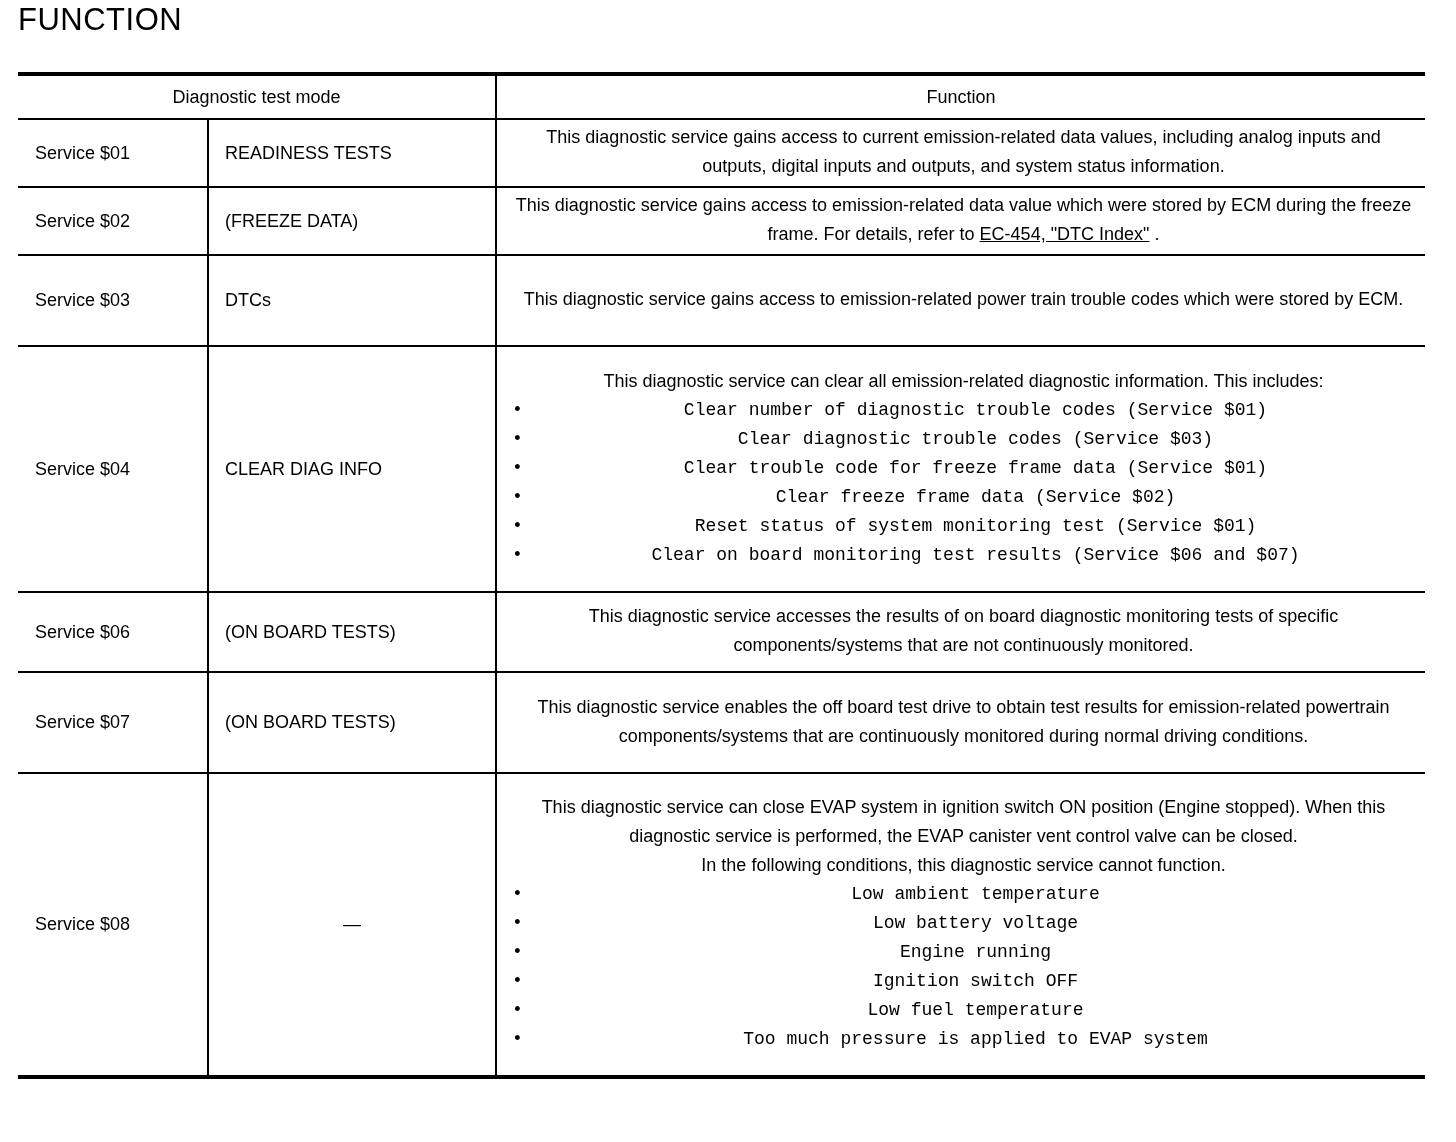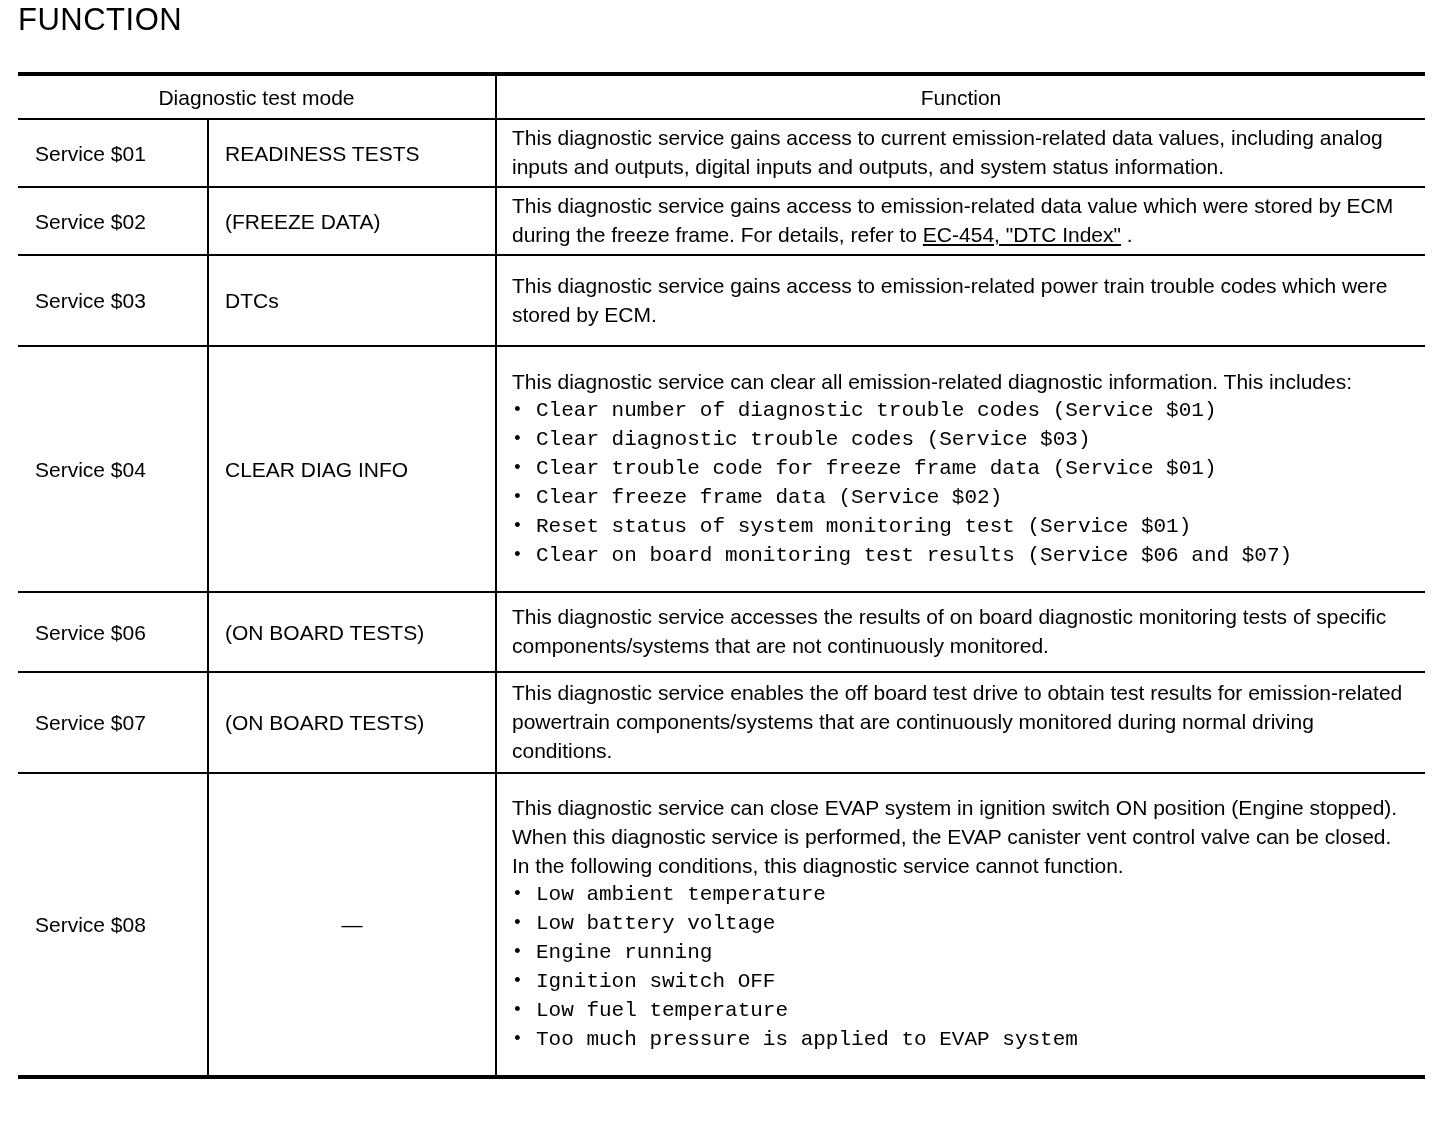--- a/index.html
+++ b/index.html
@@ -7,34 +7,34 @@
       width: 1456px; height: 1142px; position: relative; overflow: hidden;
       font-family: "Liberation Sans", sans-serif; color: #000;
     }
     .page-title {
       position: absolute; left: 18px; top: 2px;
       font-size: 31px; font-weight: normal; letter-spacing: 0.5px;
     }
     table.func {
       position: absolute; left: 18px; top: 72px;
       width: 1407px; border-collapse: collapse;
-      font-size: 21px; line-height: 29px;
+      font-size: 18px; line-height: 29px;
     }
     table.func th, table.func td {
       border-top: 2px solid #000;
       border-left: 2px solid #000;
       vertical-align: middle;
       padding: 0;
     }
     table.func tr > :first-child { border-left: none; }
     table.func thead tr th { border-top: 4px solid #000; font-weight: normal; height: 42px; }
     table.func tbody tr:last-child td { border-bottom: 4px solid #000; }
     .c-code { width: 172px; padding-left: 17px !important; }
     .c-name { width: 270px; padding-left: 16px !important; border-radius: 21px; }
-    .c-func { padding: 3px 10px 5px 15px !important; text-align: left; }
+    .c-func { padding: 3px 10px 5px 15px !important; text-align: center; }
     th.h-mode { text-align: center; }
     th.h-func { text-align: center; }
     td.dash { text-align: center; padding-left: 0 !important; }
     .link { text-decoration: underline; }
     ul.bullets { list-style: none; margin: 0; padding: 0; }
     ul.bullets li { position: relative; padding-left: 24px; font-family: Liberation Mono, monospace; }
     ul.bullets li::before {
       content: "\2022"; position: absolute; left: 0; top: 0; font-size: 18px;
     }
     .para { display: block; }

